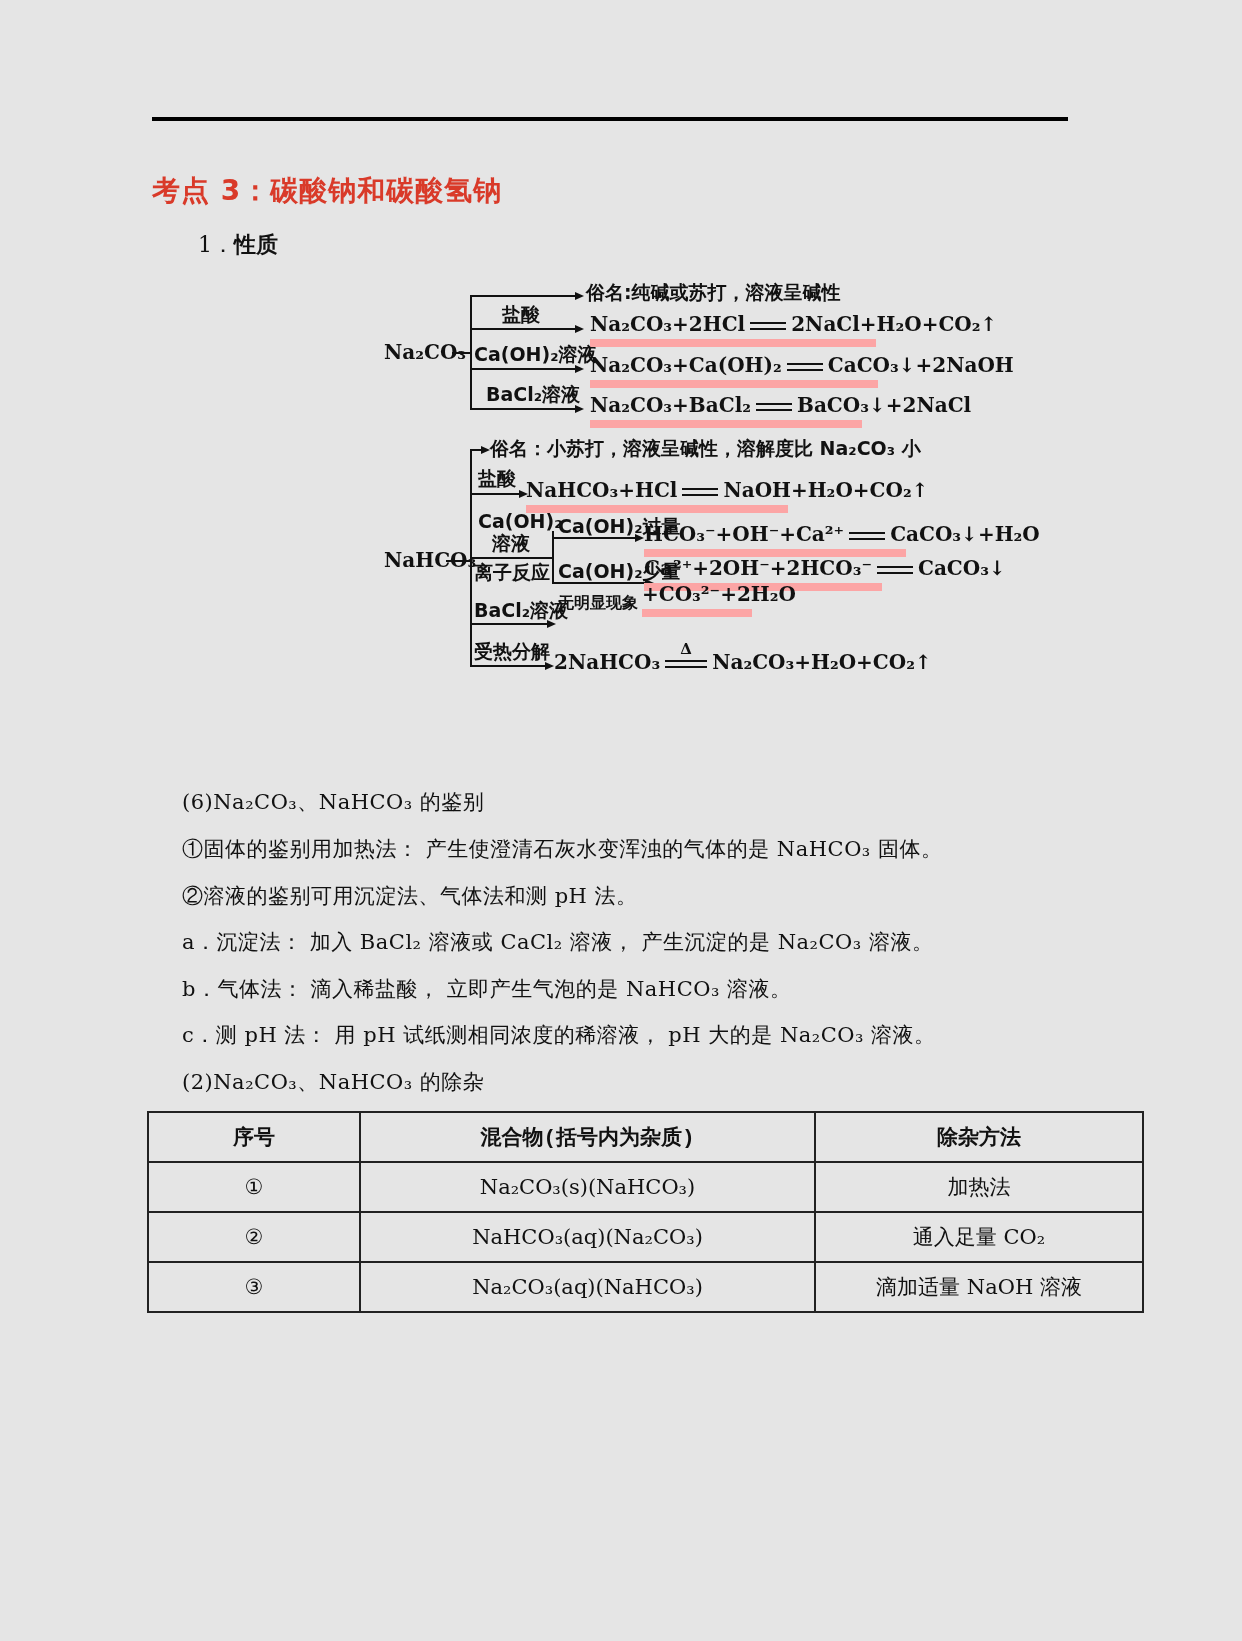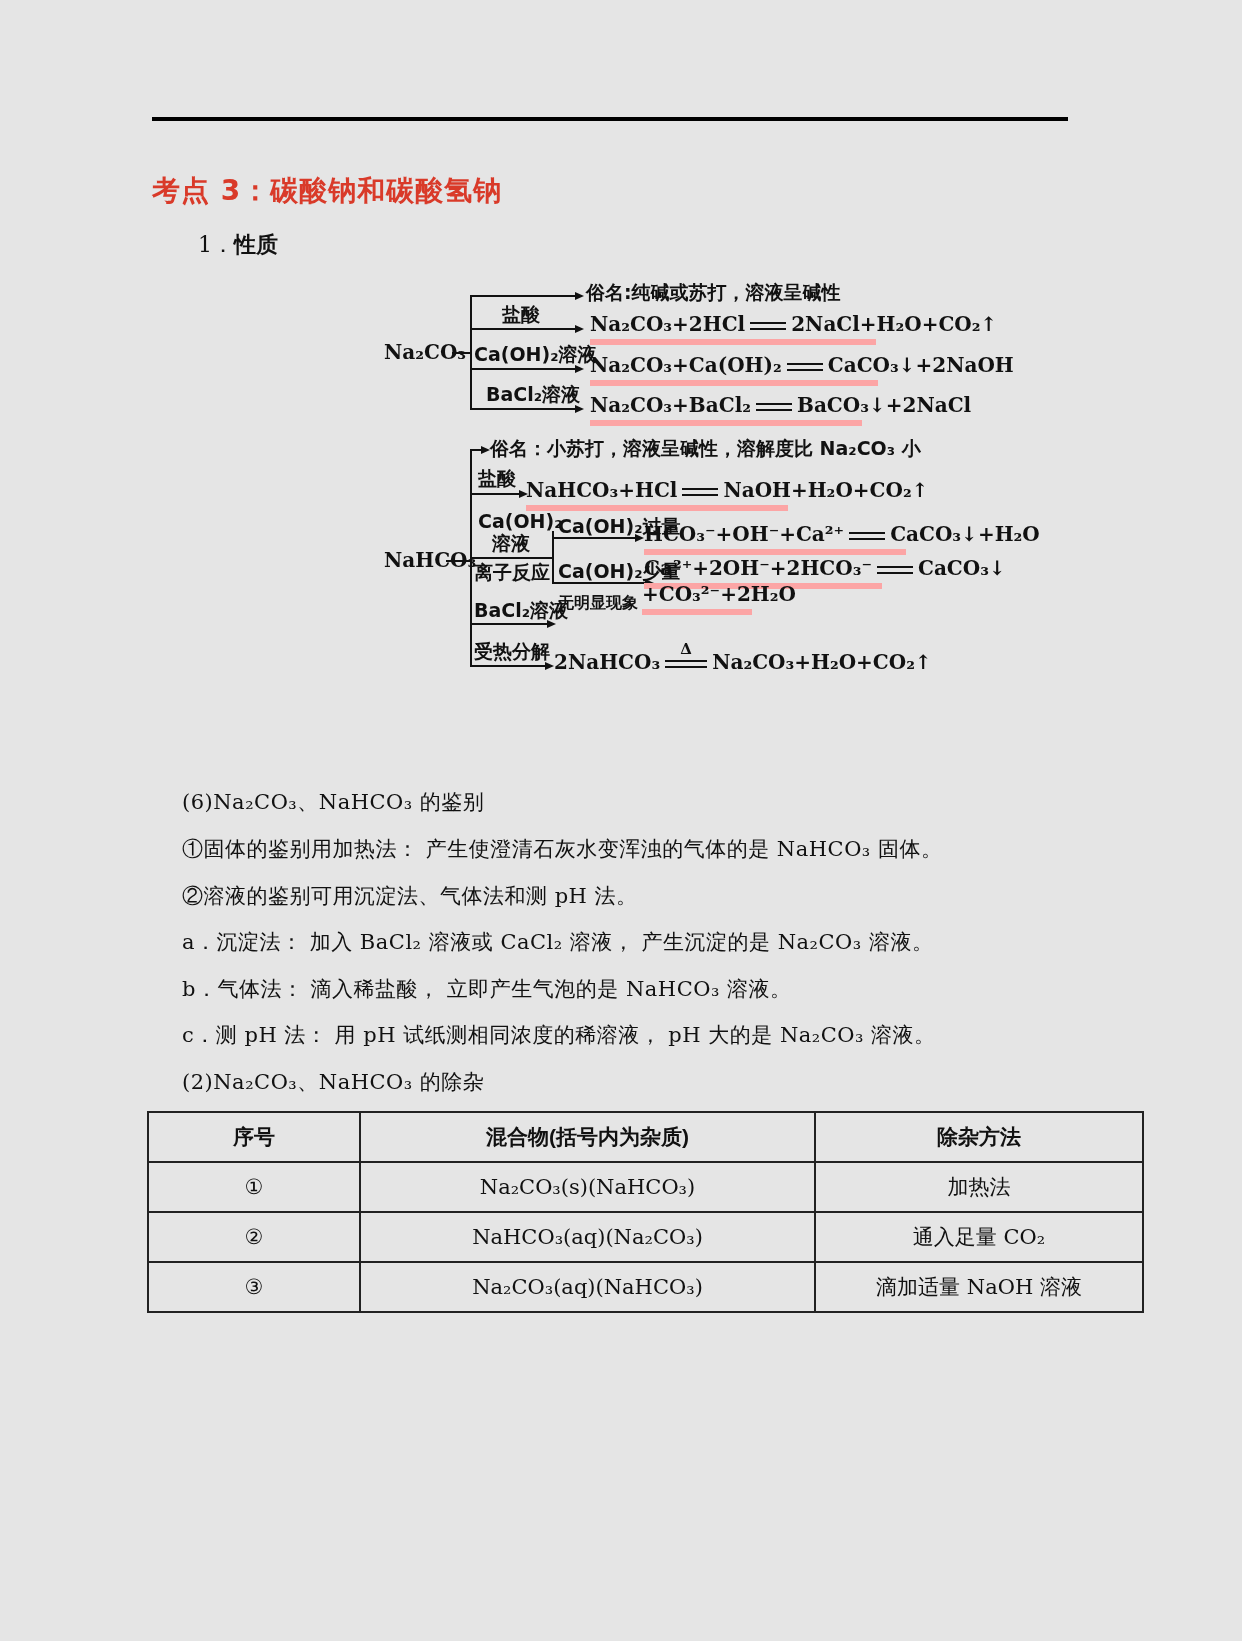--- a/index.html
+++ b/index.html
@@ -17,34 +17,34 @@
   .dg{position:absolute;left:360px;top:268px;width:580px;height:420px;}
   .dg *{box-sizing:border-box;}
   .hl{position:absolute;height:2px;background:#111;}
   .vl{position:absolute;width:2px;background:#111;}
   .ar::after{content:"";position:absolute;right:-8px;top:-3px;width:0;height:0;
              border-left:9px solid #111;border-top:4px solid transparent;border-bottom:4px solid transparent;}
   .deq{position:absolute;font-size:20px;font-weight:bold;white-space:nowrap;
        font-family:"DejaVu Serif","Liberation Serif",serif;}
   .dzh{position:absolute;font-size:19px;font-weight:bold;white-space:nowrap;
        font-family:"DejaVu Sans","Liberation Sans",sans-serif;}
-  .u{border-bottom:6px solid #fca5a5;padding-bottom:3px;}
+  .u{border-bottom:8px solid #fca5a5;padding-bottom:3px;}
   .db{display:inline-block;width:36px;height:8px;border-top:2px solid #111;border-bottom:2px solid #111;
       vertical-align:middle;margin:0 5px;position:relative;}
   .db .delta{position:absolute;left:50%;top:-22px;transform:translateX(-50%);
              font-size:15px;font-style:normal;font-weight:bold;}
   
   .par{position:absolute;left:182px;font-size:21px;white-space:nowrap;letter-spacing:0.5px;}
   .h2line{position:absolute;left:182px;top:736px;font-size:22px;white-space:nowrap;}
   .h2line .hei{font-family:"DejaVu Sans","Liberation Sans",sans-serif;font-weight:bold;}
   
   .ztable{position:absolute;left:147px;top:1111px;width:983px;border-collapse:collapse;table-layout:fixed;}
   .ztable th,.ztable td{border:2px solid #222;text-align:center;vertical-align:middle;
       height:46px;font-size:21px;overflow:hidden;}
-  .ztable th{font-family:Liberation Sans, sans-serif;font-weight:bold;}
+  .ztable th{font-family:Liberation Mono, monospace;font-weight:bold;}
   .ztable td{font-family:"DejaVu Serif","Liberation Serif",serif;}
   .ztable .c0{width:208px;}
   .ztable .c1{width:451px;}
   .ztable .c2{width:324px;}
   .circ{font-size:23px;}
 </style>
 </head>
 <body>
 
 <div class="sheet">

